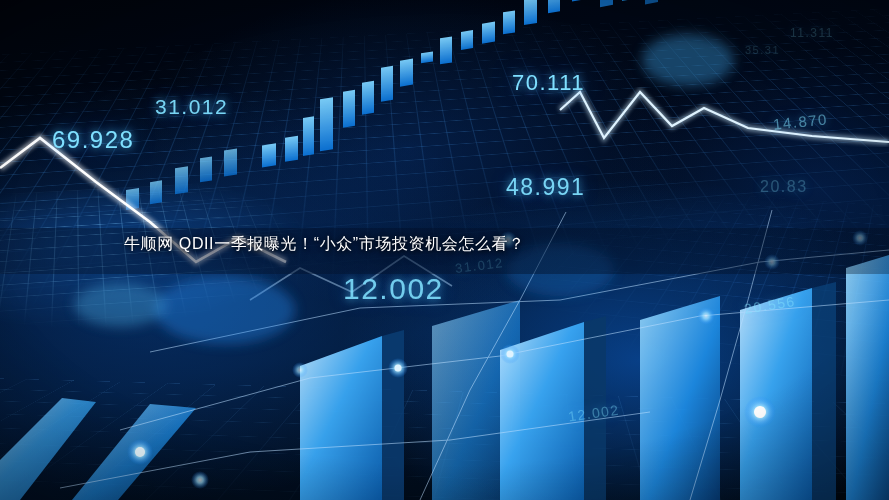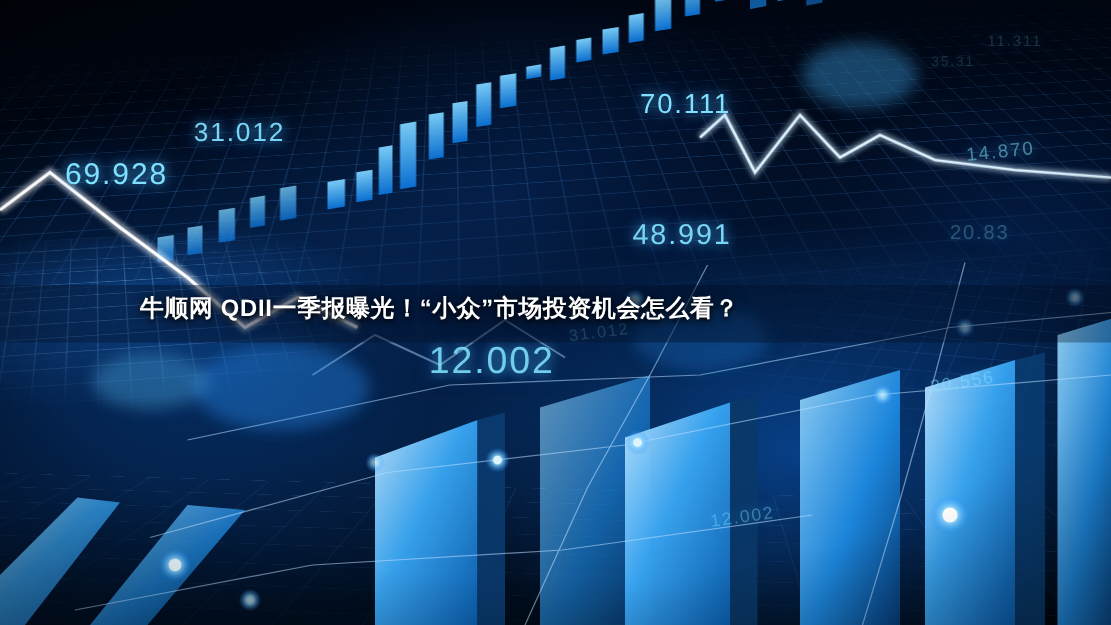--- a/index.html
+++ b/index.html
@@ -86,22 +86,22 @@
     white-space:nowrap;
     pointer-events:none;
   }
 
   
   .title-band{
     position:absolute;left:0;top:228px;width:889px;height:46px;
     background:linear-gradient(90deg, rgba(2,14,34,.35) 0%, rgba(3,20,48,.50) 30%, rgba(2,16,40,.42) 75%, rgba(1,8,20,.30) 100%);
   }
   .title{
-    position:absolute;left:112px;top:234px;
-    font-size:19px;font-weight:bold;color:#ffffff;
+    position:absolute;left:124px;top:234px;
+    font-size:16px;font-weight:normal;color:#ffffff;
     letter-spacing:.6px;white-space:nowrap;
     text-shadow:0 1px 4px rgba(0,0,0,.95),0 0 14px rgba(0,0,0,.8);
   }
 </style>
 </head>
 <body>
 
 <div id="stage">
 
   <div class="bg-base"></div>

